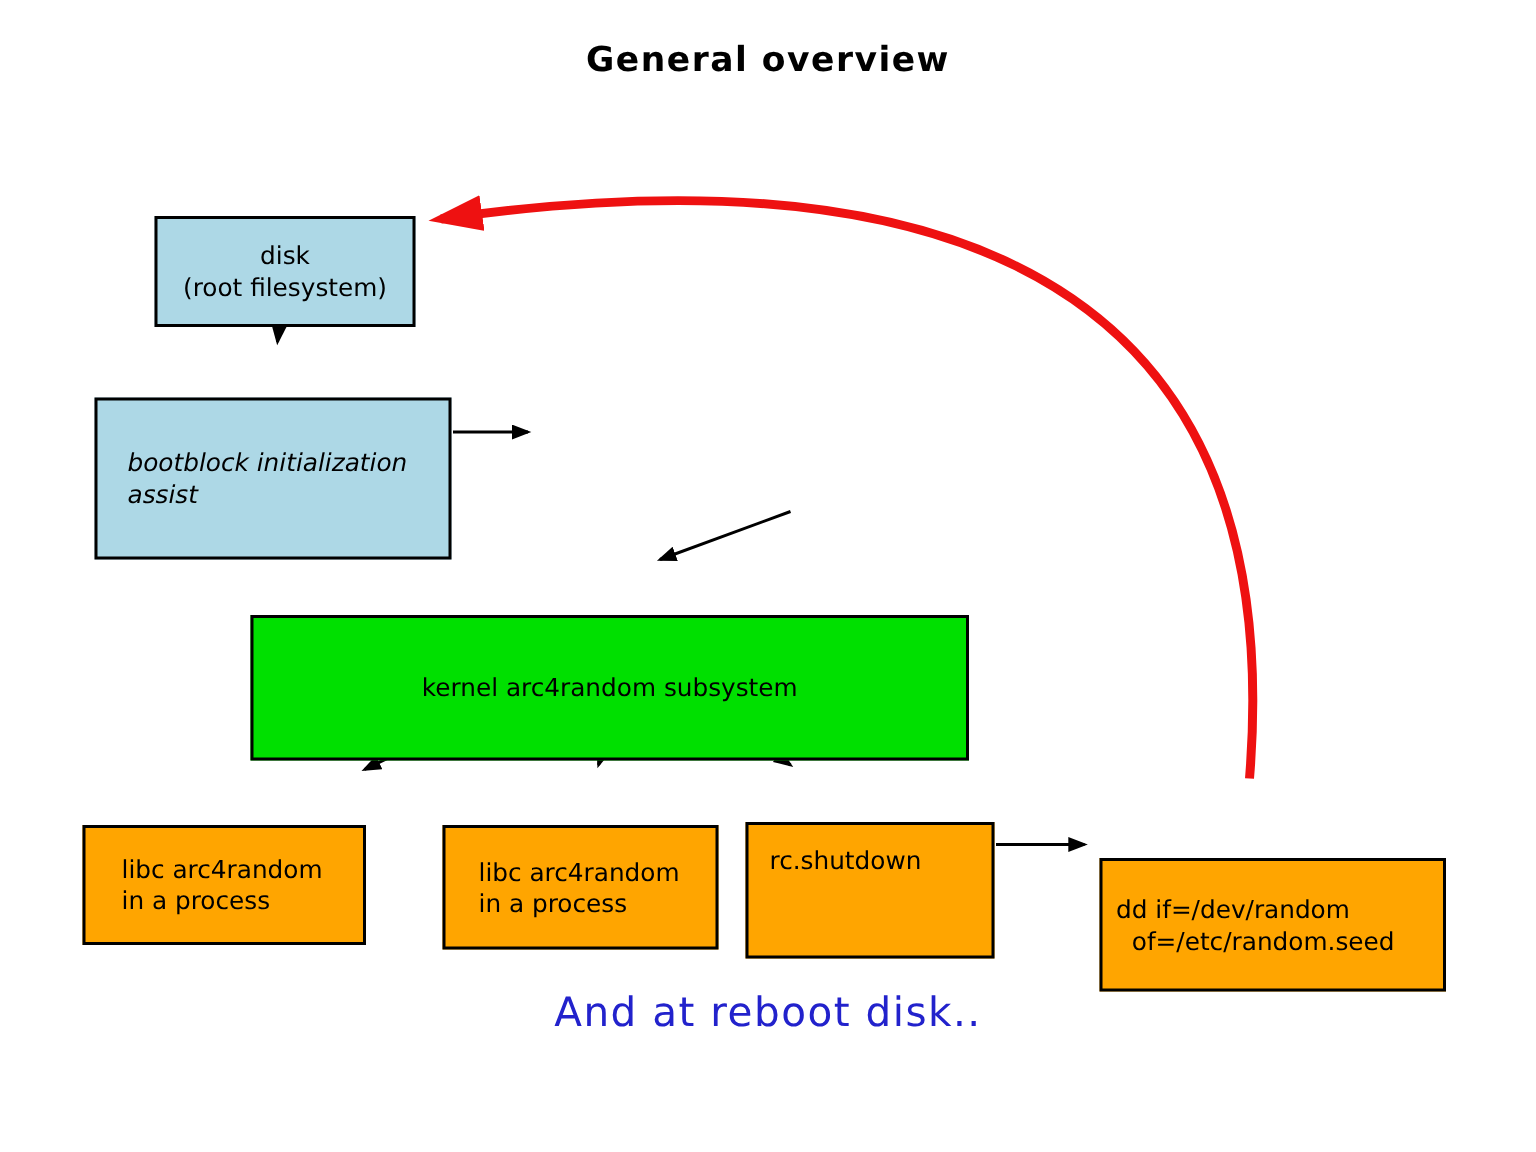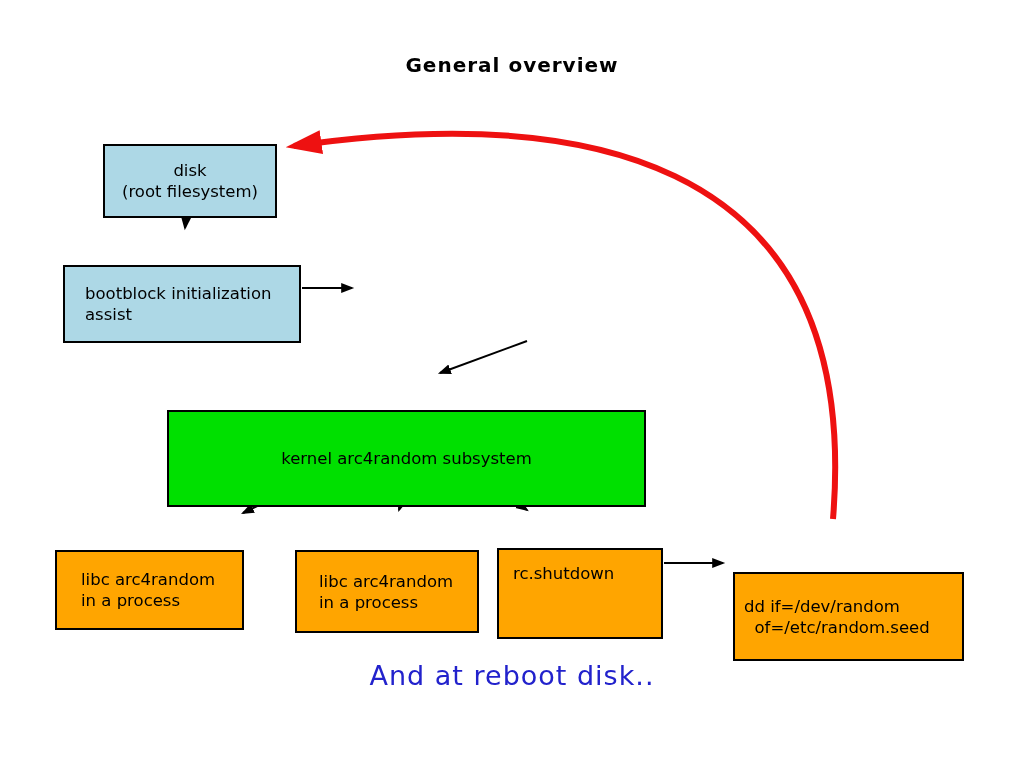--- a/index.html
+++ b/index.html
@@ -14,25 +14,24 @@
     height: 768px;
     background: #ffffff;
     overflow: hidden;
   }
   .slide-title {
     position: absolute;
     top: 27px;
     left: 0;
     width: 1024px;
     text-align: center;
-    font-size: 20px;
+    font-size: 23px;
     font-weight: bold;
     letter-spacing: 1px;
     color: #000000;
-    margin-top: 26px;
   }
   .footer-note {
     position: absolute;
     top: 660px;
     left: 0;
     width: 1024px;
     text-align: center;
     font-size: 27px;
     color: #2222cc;
     letter-spacing: 1px;
@@ -56,21 +55,21 @@
     margin-top: 29px;
   }
   .node-label {
     white-space: pre-wrap;
   }
   .fill-blue   { background: #add8e6; }
   .fill-green  { background: #00e000; }
   .fill-orange { background: #ffa500; }
 
   .node-disk       { left: 103px; top: 115px; width: 174px; height: 74px;  justify-content: center; text-align: center; }
-  .node-bootblock  { left: 63px;  top: 236px; width: 238px; height: 78px; padding-left: 20px; }
+  .node-bootblock  { left: 63px;  top: 236px; width: 238px; height: 108px; padding-left: 20px; font-style: italic; }
   .node-entropy    { left: 361px; top: 238px; width: 279px; height: 101px; padding-left: 32px; }
   .node-arc4       { left: 167px; top: 381px; width: 479px; height: 97px;  justify-content: center; text-align: center; }
   .node-libc1      { left: 55px;  top: 521px; width: 189px; height: 80px;  padding-left: 24px; }
   .node-libc2      { left: 295px; top: 521px; width: 184px; height: 83px;  padding-left: 22px; }
   .node-rcshutdown { left: 497px; top: 519px; width: 166px; height: 91px;  align-items: flex-start; padding: 13px 0 0 14px; }
   .node-dd         { left: 733px; top: 543px; width: 231px; height: 89px;  padding-left: 9px; }
 </style>
 </head>
 <body>
 

